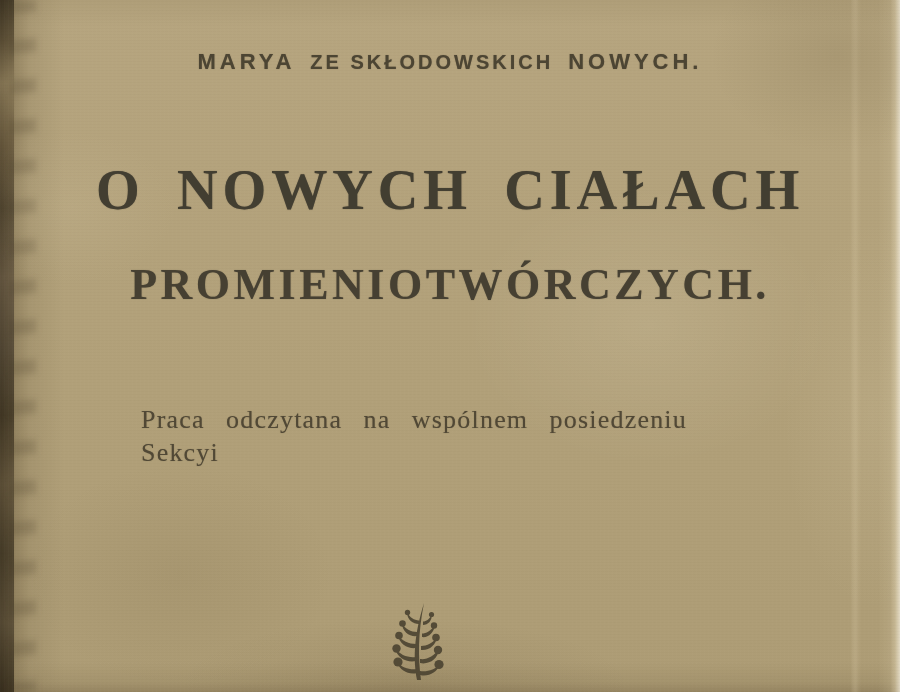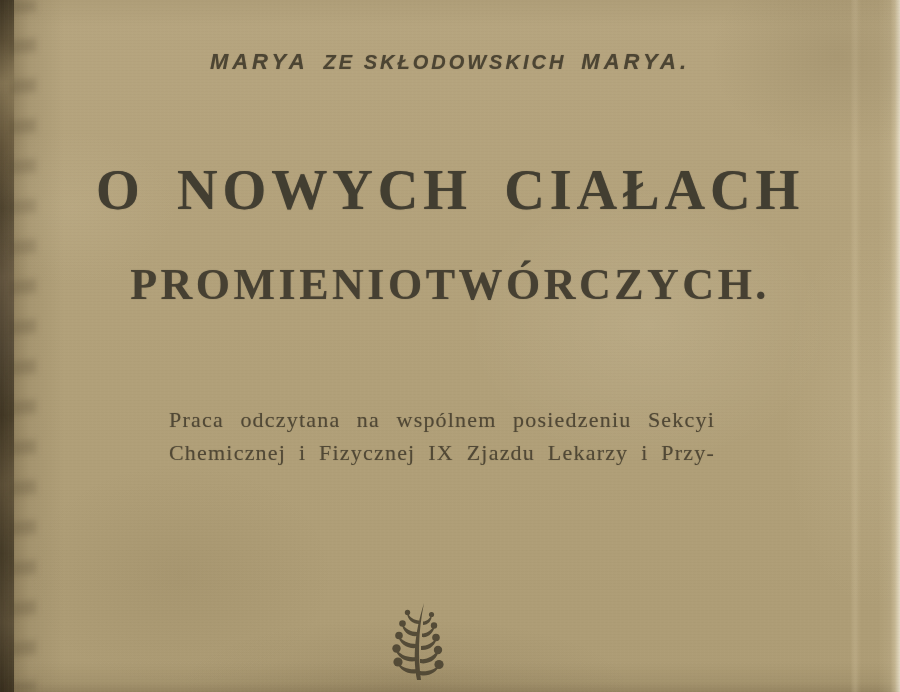--- a/index.html
+++ b/index.html
@@ -55,21 +55,20 @@
     filter:blur(3px);
   }
 
   .byline{
     position:absolute;left:0;top:49px;width:100%;
     display:flex;justify-content:center;align-items:baseline;gap:15px;
     font-family:"Liberation Sans","DejaVu Sans",sans-serif;
     color:rgba(74,66,50,.95);
     text-shadow:0 0 1px rgba(74,66,50,.55);
     white-space:nowrap;
-    font-style:italic;
   }
   .by-large{font-size:22px;font-weight:bold;letter-spacing:4px;}
   .by-small{font-size:20px;font-weight:bold;letter-spacing:3px;}
 
   .title{
     position:absolute;left:0;top:156px;width:100%;margin:0;
     text-align:center;
     font-size:58px;font-weight:bold;
     letter-spacing:5px;word-spacing:14px;
     color:rgba(64,60,48,.94);
@@ -80,22 +79,22 @@
   .subtitle{
     position:absolute;left:0;top:259px;width:100%;margin:0;
     text-align:center;
     font-size:44px;font-weight:bold;
     letter-spacing:3.5px;
     color:rgba(66,61,48,.92);
     text-shadow:0 0 1px rgba(66,61,48,.55);
     white-space:nowrap;
   }
   .note{
-    position:absolute;left:169px;top:403px;width:546px;
-    font-size:22px;line-height:33px;
+    position:absolute;left:141px;top:403px;width:546px;
+    font-size:26px;line-height:33px;
     letter-spacing:1.2px;
     color:rgba(78,70,52,.95);
     text-shadow:0 0 1px rgba(78,70,52,.45);
   }
   .note-line{text-align:justify;text-align-last:justify;}
 
   .ornament{
     position:absolute;left:387px;top:597px;width:64px;height:84px;
     pointer-events:none;
   }
@@ -107,30 +106,29 @@
 <div class="scan">
 
   <div class="spine"></div>
   <div class="spine-fade"></div>
   <div class="stains"></div>
   <div class="grain"></div>
 
   <div class="byline">
     <span class="by-large">MARYA</span>
     <span class="by-small">ZE SKŁODOWSKICH</span>
-    <span class="by-large">MARYA.</span>
+    <span class="by-large">NOWYCH.</span>
   </div>
 
   <h1 class="title">O NOWYCH CIAŁACH</h1>
 
   <h2 class="subtitle">PROMIENIOTWÓRCZYCH.</h2>
 
   <div class="note">
     <div class="note-line">Praca odczytana na wspólnem posiedzeniu Sekcyi</div>
-    <div class="note-line">Chemicznej i Fizycznej IX Zjazdu Lekarzy i Przy-</div>
   </div>
 
   <div class="ornament">
     <svg viewBox="0 0 64 84" width="64" height="84" xmlns="http://www.w3.org/2000/svg">
       <g fill="#4b4331">
 
         <path d="M30,83 C26,62 27,38 37,6 C31,36 31,60 34,83 Z"></path>
 
         <path d="M30,76 C22,78 13,74 10,65 C15,71 23,73 30,72 Z"></path>
           <circle cx="11" cy="65" r="4.6"></circle>

